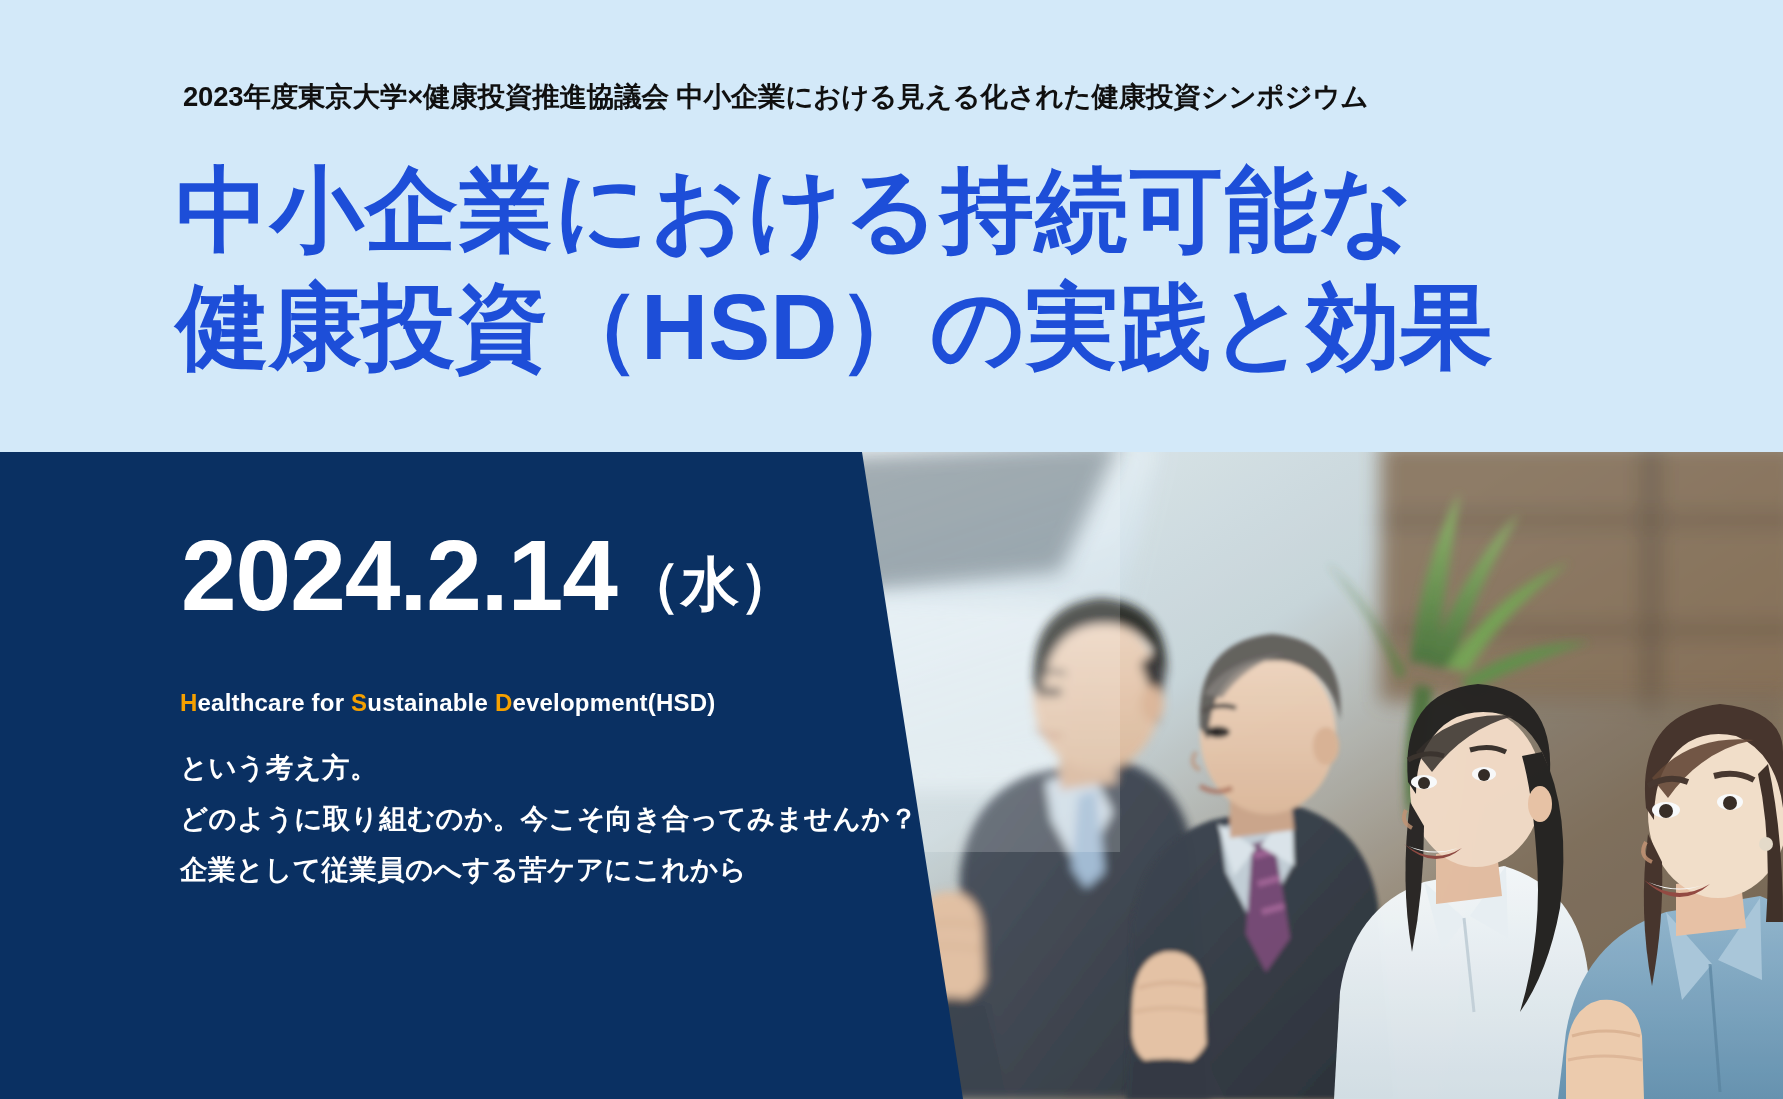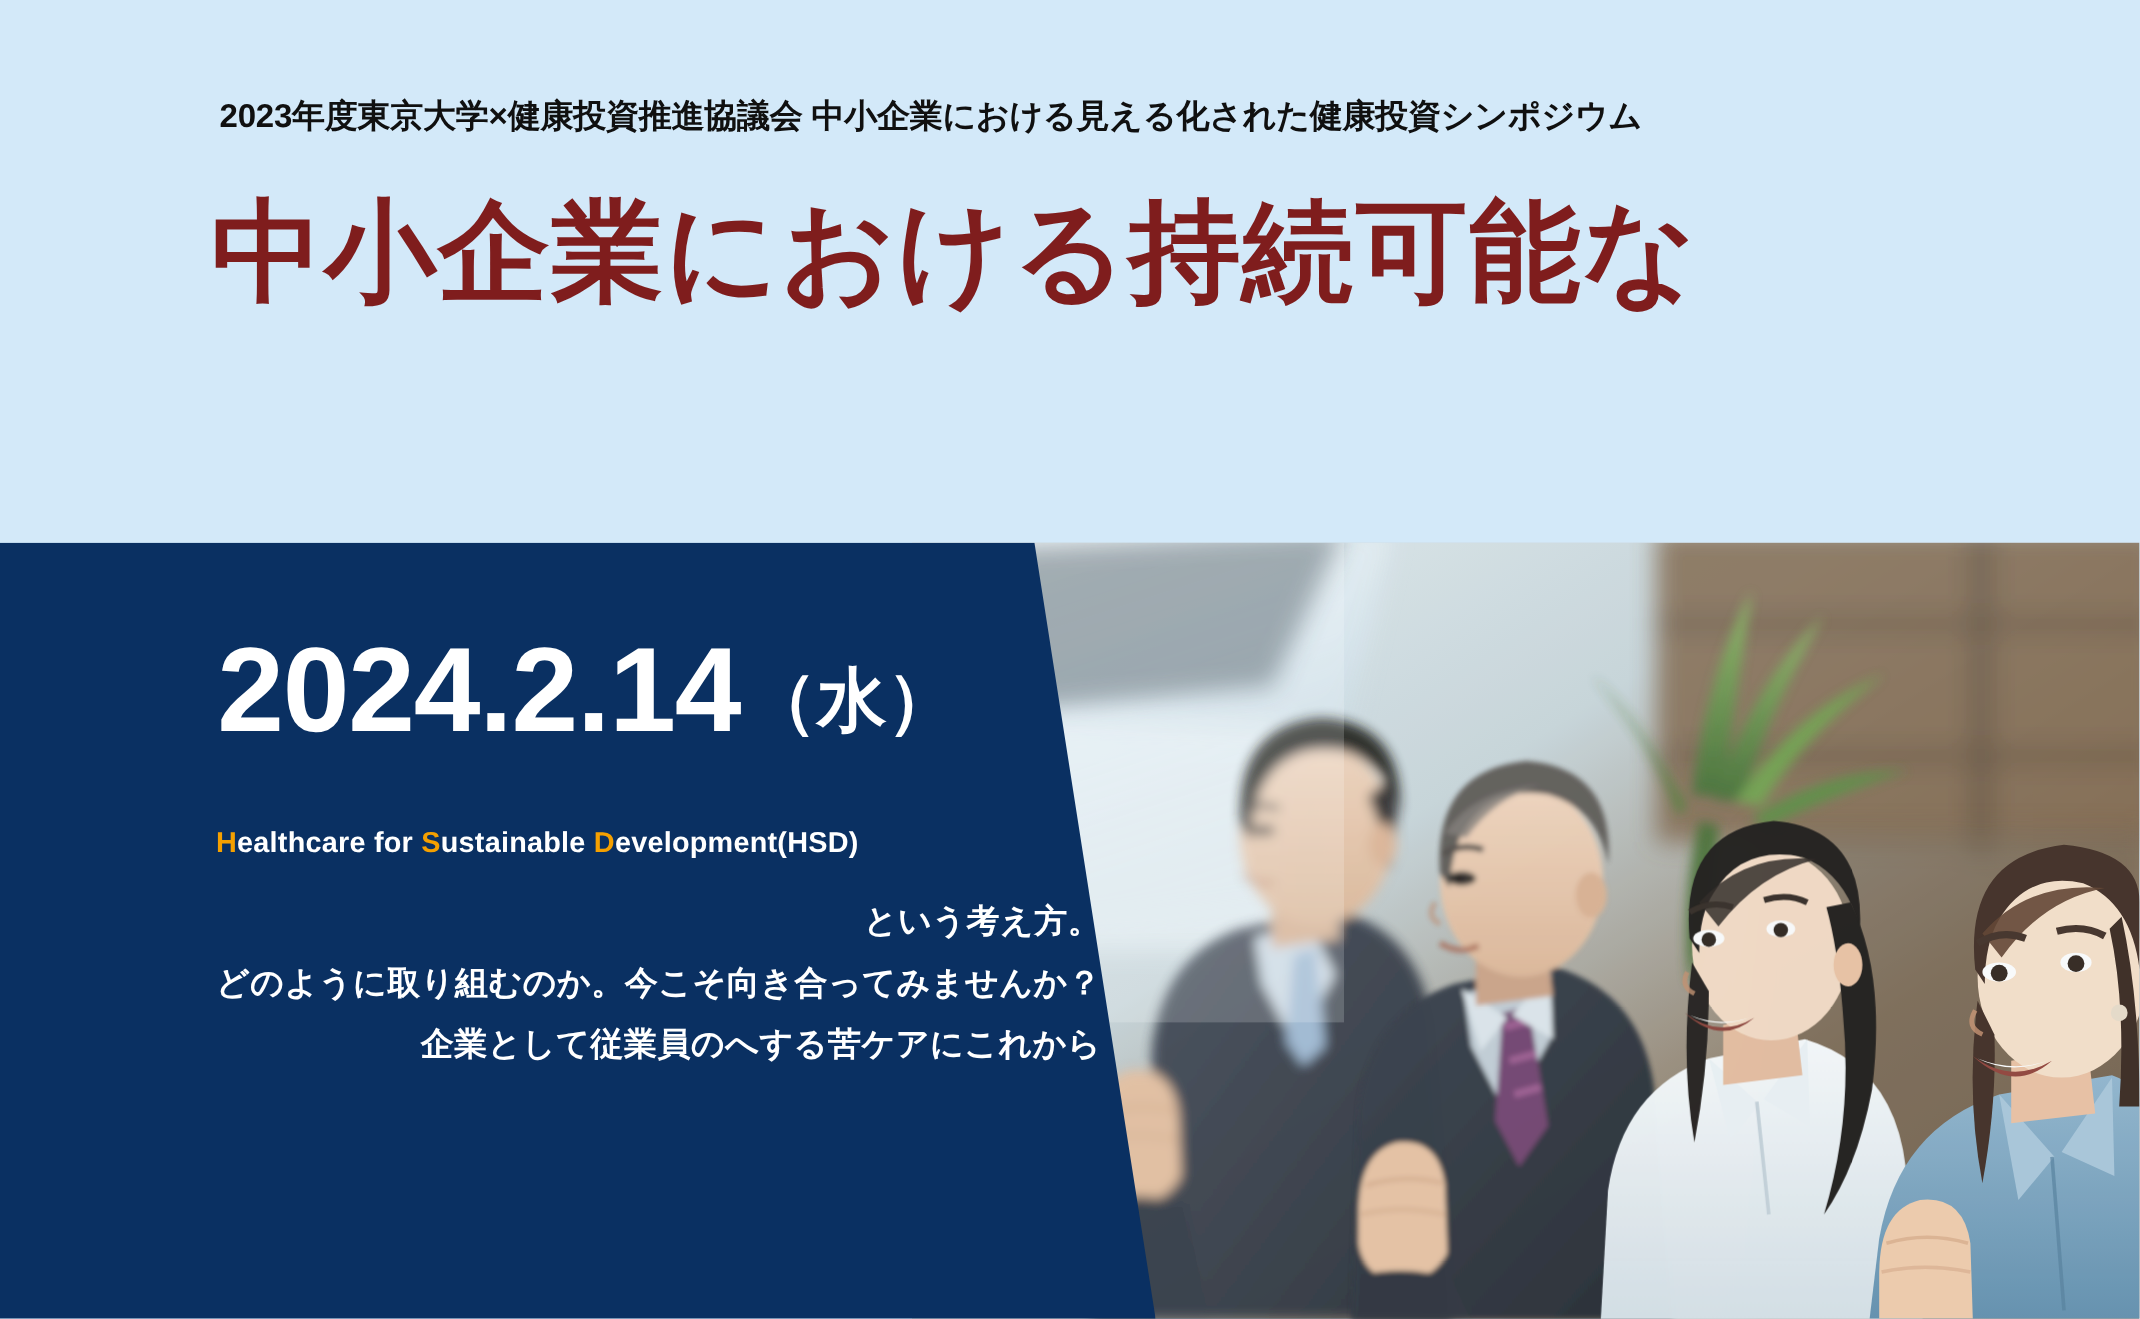--- a/index.html
+++ b/index.html
@@ -18,21 +18,21 @@
     background:#D3E9F9; z-index:6;
   }
   .kicker{
     position:absolute; left:183px; top:82px; width:1400px;
     font-size:27.5px; font-weight:bold; color:#101010;
     letter-spacing:-0.2px; white-space:nowrap;
     line-height:1.1;
   }
   .title{
     position:absolute; left:176px; top:152px; width:1400px;
-    color:#7f1d1d; font-weight:bold;
+    color:#1d4ed8; font-weight:bold;
     font-size:93px; line-height:117px; letter-spacing:1.5px;
     white-space:nowrap;
   }
   .title .line2{ letter-spacing:0px; }
 
   
   .photo{
     position:absolute; left:760px; top:452px; width:1023px; height:647px;
     overflow:hidden; z-index:2; background:#cfd9dd;
   }
@@ -61,21 +61,21 @@
   .tagline{
     position:absolute; left:180px; top:233px;
     color:#ffffff; font-weight:bold; white-space:nowrap;
     font-size:24px; line-height:36px; letter-spacing:0.2px;
   }
   .tagline .hi{ color:#F5A000; }
 
   .body-lines{
     position:absolute; left:180px; top:290px;
     color:#ffffff; font-weight:bold; white-space:nowrap;
-    font-size:27.5px; line-height:51px; letter-spacing:0.4px;text-align:right;
+    font-size:27.5px; line-height:51px; letter-spacing:0.4px;
   }
   .body-lines div{ white-space:nowrap; }
 </style>
 </head>
 <body>
 
 <div id="poster">
 
   <div class="photo">
     <svg viewBox="0 0 1023 647" preserveAspectRatio="xMidYMid slice">
@@ -284,20 +284,21 @@
 
       <rect x="0" y="0" width="1023" height="647" fill="#bcd0da" opacity="0.10"></rect>
       <rect x="0" y="0" width="360" height="400" fill="#ffffff" opacity="0.18"></rect>
     </svg>
   </div>
 
   <div class="top-band">
     <div class="kicker">2023年度東京大学×健康投資推進協議会 中小企業における見える化された健康投資シンポジウム</div>
     <div class="title">
       <div class="line1">中小企業における持続可能な</div>
+      <div class="line2">健康投資（HSD）の実践と効果</div>
     </div>
   </div>
 
   <div class="navy-wedge"></div>
 
   <div class="navy-text">
 
     <div class="date">
       <span>2024.2.14</span><span class="dow">（水）</span>
     </div>

